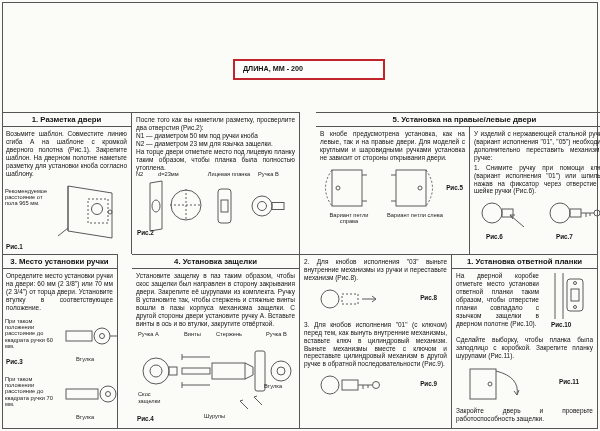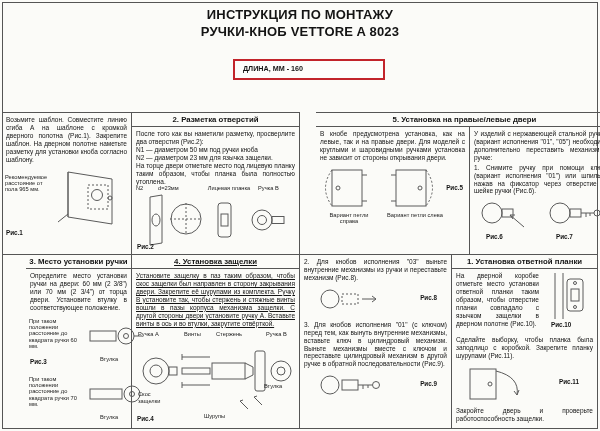--- a/index.html
+++ b/index.html
@@ -31,47 +31,43 @@
   svg.draw { stroke:#5a5a5a; fill:none; stroke-width:1; position:absolute; }
   .cols { display:flex; height:127px; }
   .subcol { position:relative; }
 </style>
 </head>
 <body>
 
 <div class="sheet">
   <div class="frame"></div>
 
-  <div class="main-title">
-    <div>ИНСТРУКЦИЯ ПО МОНТАЖУ</div>
-    <div>РУЧКИ-КНОБ VETTORE A 8023</div>
-  </div>
 
   <div class="specs">
-    <div class="specs-row">ДЛИНА, ММ - 160</div>
+    <div class="specs-row">ДЛИНА, ММ - 200</div>
   </div>
 
   <div class="sec br" style="left:2px; top:112px; width:130px; height:142px;">
+    <div class="sec-h">1. Разметка двери</div>
     <div class="body">Возьмите шаблон. Совместите линию сгиба А на шаблоне с кромкой дверного полотна (Рис.1). Закрепите шаблон. На дверном полотне наметьте разметку для установки кноба согласно шаблону.</div>
     <div class="figarea" style="height:72px;">
       <div class="lbl" style="left:3px; top:8px; width:44px;">Рекомендуемое расстояние от пола 965 мм.</div>
       <svg class="draw" style="left:50px; top:0;" width="78" height="64" viewBox="0 0 78 64">
         <path d="M16 6 L60 13 L60 58 L16 51 Z"></path>
         <line x1="16" y1="6" x2="16" y2="51"></line>
         <rect x="36" y="19" width="20" height="24" stroke-dasharray="2 2"></rect>
         <circle cx="45" cy="29" r="5.5"></circle>
         <circle cx="58" cy="32" r="2"></circle>
         <path d="M6 56 L16 48"></path>
       </svg>
       <div class="cap" style="position:absolute; left:4px; bottom:2px;">Рис.1</div>
     </div>
   </div>
 
   <div class="sec br" style="left:132px; top:112px; width:168px; height:142px;">
-    <div class="sec-h">2. Разметка отверстий</div>
     <div class="body" style="padding-bottom:0;">
       <div>После того как вы наметили разметку, просверлите два отверстия (Рис.2):</div>
       <div>N1 — диаметром 50 мм под ручки кноба</div>
       <div>N2 — диаметром 23 мм для язычка защелки.</div>
       <div>На торце двери отметьте место под лицевую планку таким образом, чтобы планка была полностью утоплена.</div>
     </div>
     <div class="figarea" style="height:66px;">
       <svg class="draw" style="left:4px; top:8px;" width="158" height="54" viewBox="0 0 158 54">
         <path d="M14 4 L14 52"></path>
           <path d="M26 2 L26 50"></path>
@@ -138,21 +134,21 @@
             <circle cx="51" cy="14" r="3"></circle>
             <line x1="40" y1="14" x2="40" y2="18"></line>
               <line x1="44" y1="14" x2="44" y2="17"></line>
           </svg>
           <span class="cap" style="position:absolute; left:86px; top:36px;">Рис.7</span>
         </div>
       </div>
     </div>
   </div>
 
-  <div class="sec br" style="left:2px; top:254px; width:130px; height:175px;padding-left:24px;">
+  <div class="sec br" style="left:2px; top:254px; width:116px; height:175px;">
     <div class="sec-h">3. Место установки ручки</div>
     <div class="body">Определите место установки ручки на двери: 60 мм (2 3/8") или 70 мм (2 3/4") от торца двери. Установите втулку в соответствующее положение.</div>
     <div class="figarea" style="height:58px;">
       <div class="lbl" style="left:3px; top:4px; width:56px;">При таком положении расстояние до квадрата ручки 60 мм.</div>
       <svg class="draw" style="left:62px; top:6px;" width="56" height="32" viewBox="0 0 56 32">
         <rect x="2" y="11" width="26" height="10"></rect>
         <circle cx="38" cy="16" r="8"></circle>
         <circle cx="38" cy="16" r="2.5"></circle>
         <line x1="46" y1="16" x2="54" y2="16"></line>
       </svg>
@@ -163,21 +159,21 @@
       <div class="lbl" style="left:3px; top:4px; width:56px;">При таком положении расстояние до квадрата ручки 70 мм.</div>
       <svg class="draw" style="left:62px; top:6px;" width="56" height="32" viewBox="0 0 56 32">
         <rect x="2" y="11" width="32" height="10"></rect>
         <circle cx="44" cy="16" r="8"></circle>
         <circle cx="44" cy="16" r="2.5"></circle>
       </svg>
       <span class="lbl" style="left:74px; top:42px;">Втулка</span>
     </div>
   </div>
 
-  <div class="sec br" style="left:132px; top:254px; width:168px; height:175px;text-decoration:underline;">
+  <div class="sec br" style="left:132px; top:254px; width:168px; height:175px;">
     <div class="sec-h">4. Установка защелки</div>
     <div class="body">Установите защелку в паз таким образом, чтобы скос защелки был направлен в сторону закрывания двери. Закрепите её шурупами из комплекта. Ручку В установите так, чтобы стержень и стяжные винты вошли в пазы корпуса механизма защелки. С другой стороны двери установите ручку А. Вставьте винты в ось и во втулки, закрутите отвёрткой.</div>
     <div class="figarea" style="height:100px;">
       <svg class="draw" style="left:4px; top:12px;" width="158" height="78" viewBox="0 0 158 78">
         <circle cx="20" cy="30" r="13"></circle>
           <circle cx="20" cy="30" r="6"></circle>
         <rect x="33" y="26" width="8" height="8"></rect>
         <line x1="46" y1="16" x2="74" y2="16"></line>
           <line x1="46" y1="13" x2="46" y2="19"></line>
         <line x1="46" y1="44" x2="74" y2="44"></line>

